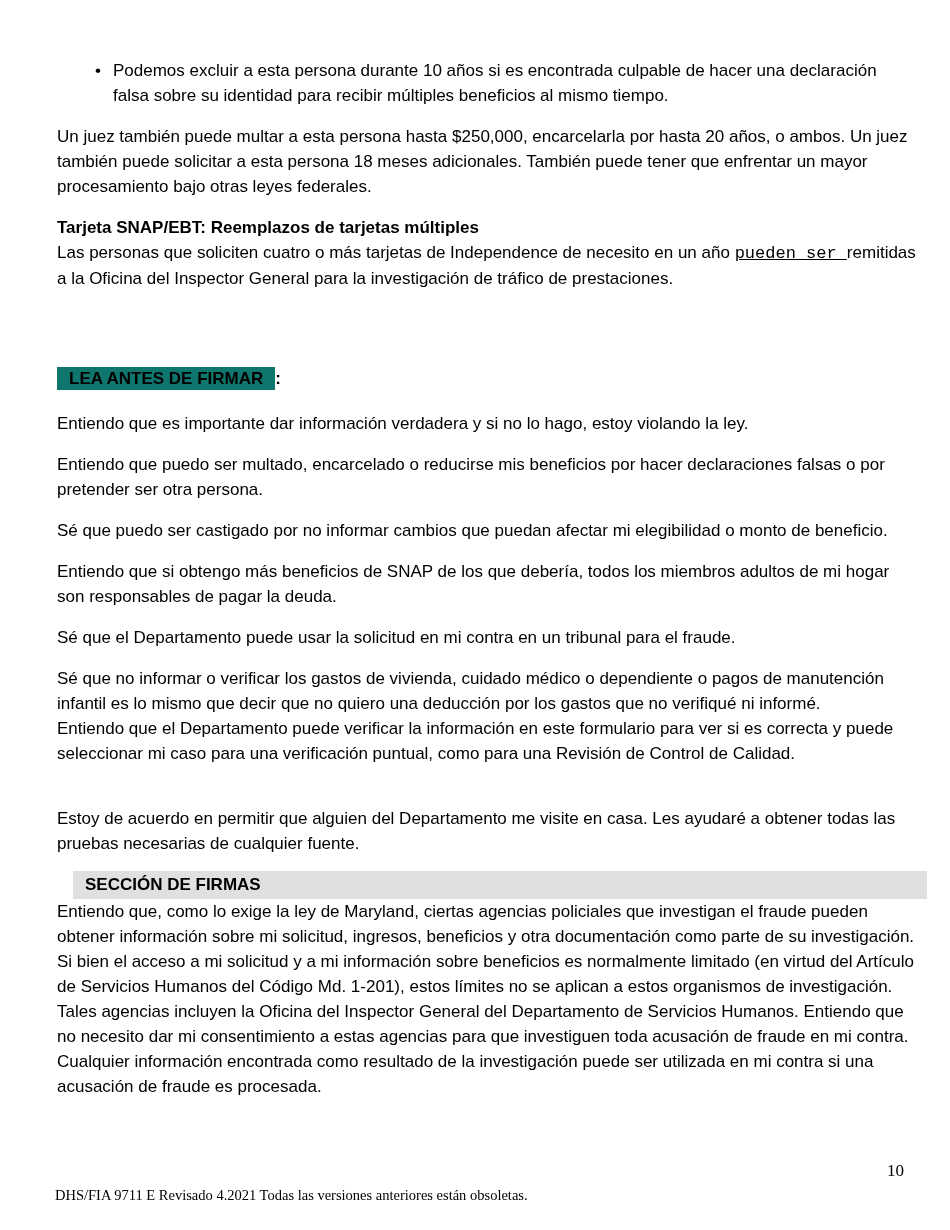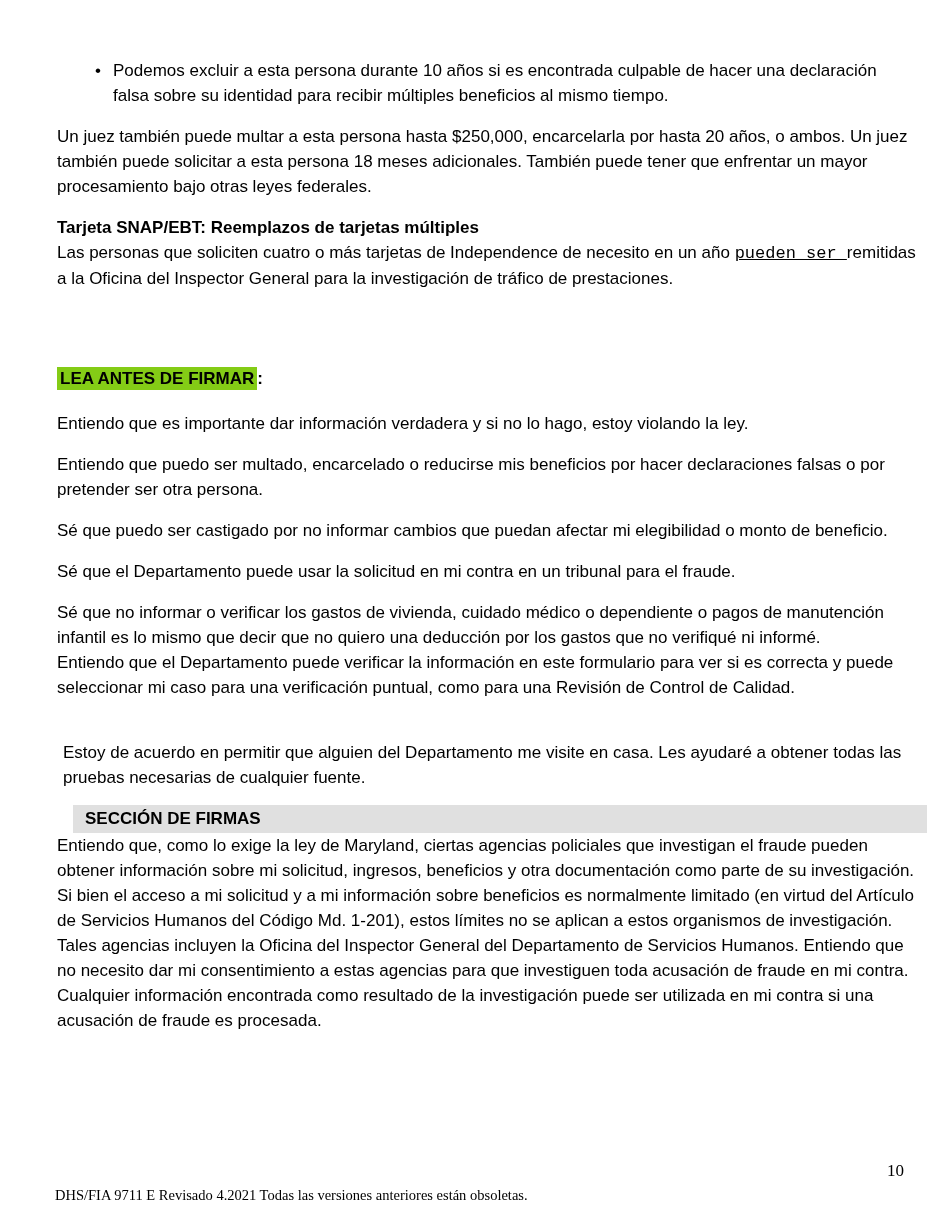--- a/index.html
+++ b/index.html
@@ -26,26 +26,26 @@
     width: 18px;
     flex: 0 0 18px;
   }
   .bullet-text { flex: 1; }
   .para { margin-top: 16px; }
   .para-tight { margin-top: 0; }
   .bold-heading { font-weight: bold; }
   .lea-heading-wrap { margin-top: 75px; }
   .lea-highlight {
     font-weight: bold;
-    background: #84cc16;
-    padding: 2px 3px;
+    background: #0f766e;
+    padding: 2px 12px;
   }
   .lea-colon { font-weight: bold; }
   .lea-para-first { margin-top: 20px; }
-  .para-gap-large { margin-top: 40px; margin-left: 6px; }
+  .para-gap-large { margin-top: 40px; }
   .section-bar {
     margin-top: 15px;
     margin-left: 16px;
     margin-right: -11px;
     background: #e0e0e0;
     padding: 1px 8px 2px 12px;
     font-weight: bold;
   }
   .underlined { text-decoration: underline; font-family: Liberation Mono, monospace; }
   .page-number {
@@ -79,20 +79,21 @@
     <div class="para">Un juez también puede multar a esta persona hasta $250,000, encarcelarla por hasta 20 años, o ambos. Un juez también puede solicitar a esta persona 18 meses adicionales. También puede tener que enfrentar un mayor procesamiento bajo otras leyes federales.</div>
 
     <div class="para bold-heading">Tarjeta SNAP/EBT: Reemplazos de tarjetas múltiples</div>
     <div class="para-tight"><span>Las personas que soliciten cuatro o más tarjetas de Independence de necesito en un año </span><span class="underlined">pueden ser </span><span>remitidas a la Oficina del Inspector General para la investigación de tráfico de prestaciones.</span></div>
 
     <div class="lea-heading-wrap"><span class="lea-highlight">LEA ANTES DE FIRMAR</span><span class="lea-colon">:</span></div>
 
     <div class="para lea-para-first">Entiendo que es importante dar información verdadera y si no lo hago, estoy violando la ley.</div>
     <div class="para">Entiendo que puedo ser multado, encarcelado o reducirse mis beneficios por hacer declaraciones falsas o por pretender ser otra persona.</div>
     <div class="para">Sé que puedo ser castigado por no informar cambios que puedan afectar mi elegibilidad o monto de beneficio.</div>
+    <div class="para">Entiendo que si obtengo más beneficios de SNAP de los que debería, todos los miembros adultos de mi hogar son responsables de pagar la deuda.</div>
     <div class="para">Sé que el Departamento puede usar la solicitud en mi contra en un tribunal para el fraude.</div>
     <div class="para">Sé que no informar o verificar los gastos de vivienda, cuidado médico o dependiente o pagos de manutención infantil es lo mismo que decir que no quiero una deducción por los gastos que no verifiqué ni informé.</div>
     <div class="para-tight">Entiendo que el Departamento puede verificar la información en este formulario para ver si es correcta y puede seleccionar mi caso para una verificación puntual, como para una Revisión de Control de Calidad.</div>
     <div class="para-gap-large">Estoy de acuerdo en permitir que alguien del Departamento me visite en casa. Les ayudaré a obtener todas las pruebas necesarias de cualquier fuente.</div>
 
     <div class="section-bar">SECCIÓN DE FIRMAS</div>
     <div class="para-tight">Entiendo que, como lo exige la ley de Maryland, ciertas agencias policiales que investigan el fraude pueden obtener información sobre mi solicitud, ingresos, beneficios y otra documentación como parte de su investigación. Si bien el acceso a mi solicitud y a mi información sobre beneficios es normalmente limitado (en virtud del Artículo de Servicios Humanos del Código Md. 1-201), estos límites no se aplican a estos organismos de investigación. Tales agencias incluyen la Oficina del Inspector General del Departamento de Servicios Humanos. Entiendo que no necesito dar mi consentimiento a estas agencias para que investiguen toda acusación de fraude en mi contra. Cualquier información encontrada como resultado de la investigación puede ser utilizada en mi contra si una acusación de fraude es procesada.</div>
 
   </div>
 

